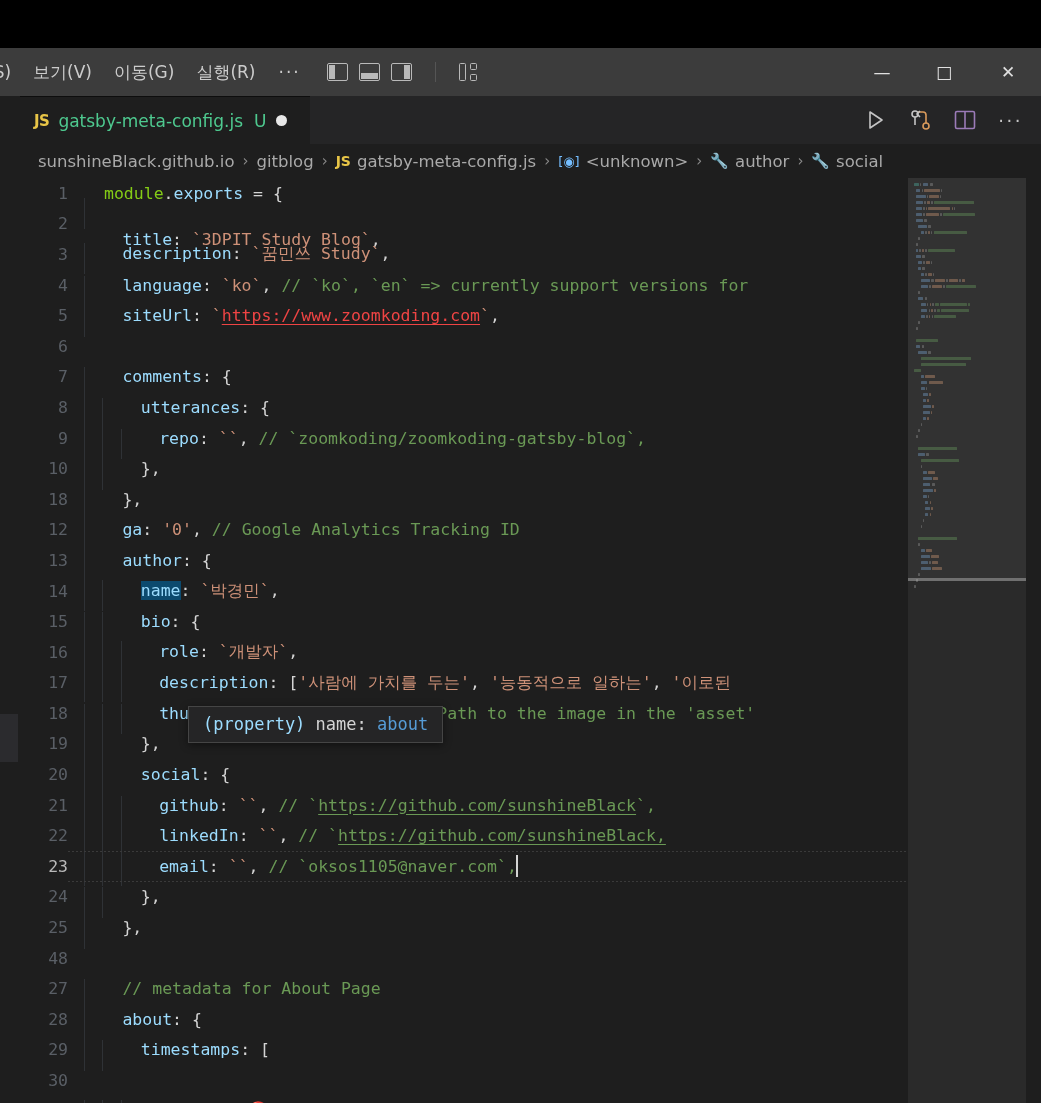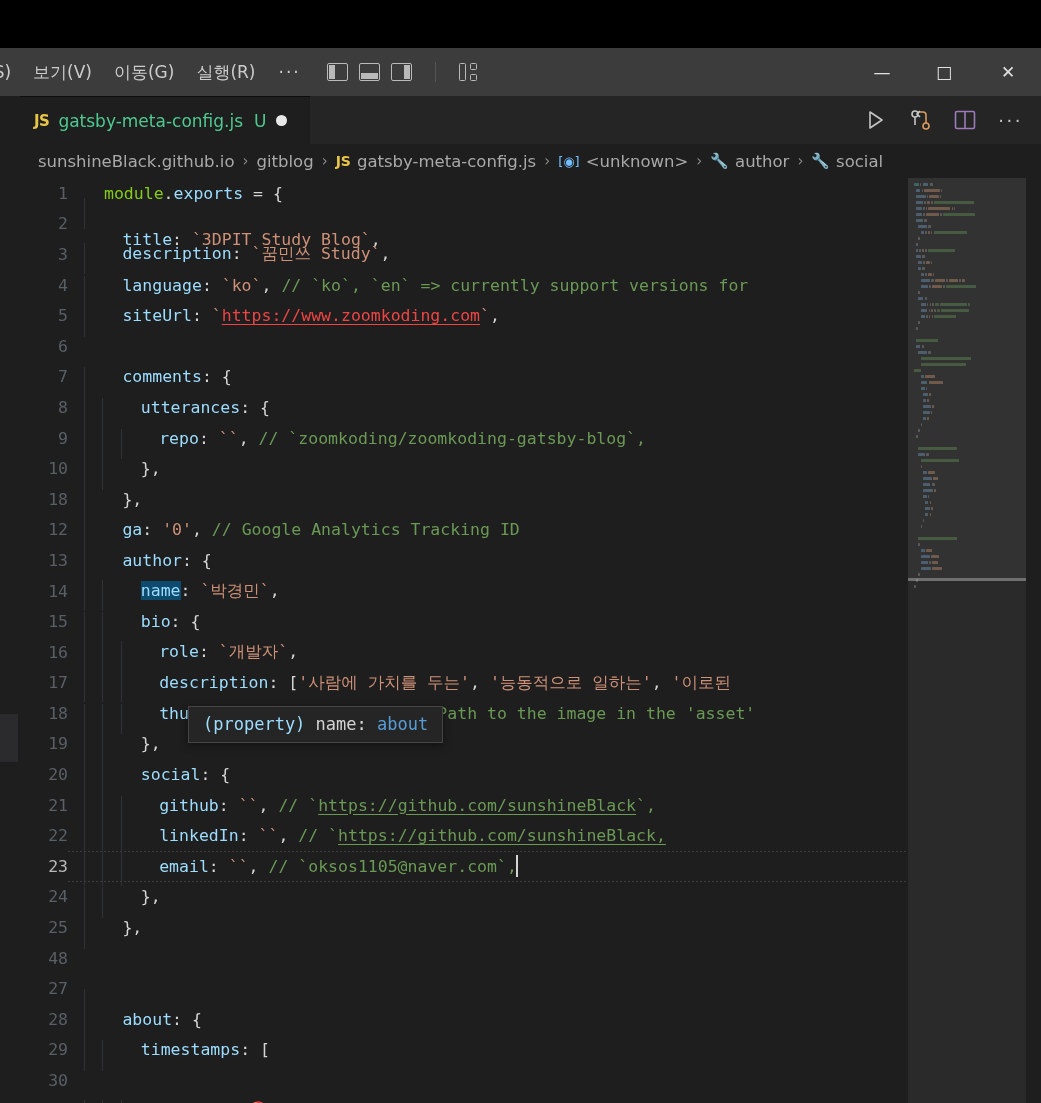--- a/index.html
+++ b/index.html
@@ -336,21 +336,21 @@
         <div class="line"><div class="ln">17</div><div class="code"><span class="guide" style="left: 0px;"></span><span class="guide" style="left: 18.4px;"></span><span class="guide" style="left: 36.8px;"></span><span style="padding-left: 55.2px; display: inline-block;"><span class="t-prop">description</span><span class="t-plain">: [</span><span class="t-str">'사람에 가치를 두는'</span><span class="t-plain">, </span><span class="t-str">'능동적으로 일하는'</span><span class="t-plain">, </span><span class="t-str">'이로된</span></span></div></div>
         <div class="line"><div class="ln">18</div><div class="code"><span class="guide" style="left: 0px;"></span><span class="guide" style="left: 18.4px;"></span><span class="guide" style="left: 36.8px;"></span><span style="padding-left: 55.2px; display: inline-block;"><span class="t-prop">thumbnail</span><span class="t-plain">: </span><span class="t-str">'sample.png'</span><span class="t-plain">, </span><span class="t-com">// Path to the image in the 'asset'</span></span></div></div>
         <div class="line"><div class="ln">19</div><div class="code"><span class="guide" style="left: 0px;"></span><span class="guide" style="left: 18.4px;"></span><span style="padding-left: 36.8px; display: inline-block;"><span class="t-plain">},</span></span></div></div>
         <div class="line"><div class="ln">20</div><div class="code"><span class="guide" style="left: 0px;"></span><span class="guide" style="left: 18.4px;"></span><span style="padding-left: 36.8px; display: inline-block;"><span class="t-prop">social</span><span class="t-plain">: {</span></span></div></div>
         <div class="line"><div class="ln">21</div><div class="code"><span class="guide" style="left: 0px;"></span><span class="guide" style="left: 18.4px;"></span><span class="guide" style="left: 36.8px;"></span><span style="padding-left: 55.2px; display: inline-block;"><span class="t-prop">github</span><span class="t-plain">: </span><span class="t-str">``</span><span class="t-plain">, </span><span class="t-com">// `</span><span class="t-comlink">https://github.com/sunshineBlack</span><span class="t-com">`,</span></span></div></div>
         <div class="line"><div class="ln">22</div><div class="code"><span class="guide" style="left: 0px;"></span><span class="guide" style="left: 18.4px;"></span><span class="guide" style="left: 36.8px;"></span><span style="padding-left: 55.2px; display: inline-block;"><span class="t-prop">linkedIn</span><span class="t-plain">: </span><span class="t-str">``</span><span class="t-plain">, </span><span class="t-com">// `</span><span class="t-comlink">https://github.com/sunshineBlack,</span></span></div></div>
         <div class="line active"><div class="ln">23</div><div class="code"><span class="guide" style="left: 0px;"></span><span class="guide" style="left: 18.4px;"></span><span class="guide" style="left: 36.8px;"></span><span style="padding-left: 55.2px; display: inline-block;"><span class="t-prop">email</span><span class="t-plain">: </span><span class="t-str">``</span><span class="t-plain">, </span><span class="t-com">// `oksos1105@naver.com`,</span><span class="cursor"></span></span></div></div>
         <div class="line"><div class="ln">24</div><div class="code"><span class="guide" style="left: 0px;"></span><span class="guide" style="left: 18.4px;"></span><span style="padding-left: 36.8px; display: inline-block;"><span class="t-plain">},</span></span></div></div>
         <div class="line"><div class="ln">25</div><div class="code"><span class="guide" style="left: 0px;"></span><span style="padding-left: 18.4px; display: inline-block;"><span class="t-plain">},</span></span></div></div>
         <div class="line"><div class="ln">48</div><div class="code"><span style="padding-left: 0px; display: inline-block;"></span></div></div>
-        <div class="line"><div class="ln">27</div><div class="code"><span class="guide" style="left: 0px;"></span></div></div>
+        <div class="line"><div class="ln">27</div><div class="code"><span class="guide" style="left: 0px;"></span><span style="padding-left: 18.4px; display: inline-block;"><span class="t-com">// metadata for About Page</span></span></div></div>
         <div class="line"><div class="ln">28</div><div class="code"><span class="guide" style="left: 0px;"></span><span style="padding-left: 18.4px; display: inline-block;"><span class="t-prop">about</span><span class="t-plain">: {</span></span></div></div>
         <div class="line"><div class="ln">29</div><div class="code"><span class="guide" style="left: 0px;"></span><span class="guide" style="left: 18.4px;"></span><span style="padding-left: 36.8px; display: inline-block;"><span class="t-prop">timestamps</span><span class="t-plain">: [</span></span></div></div>
         <div class="line"><div class="ln">30</div></div>
         <div class="line"><div class="ln">31</div><div class="code"><span class="guide" style="left: 0px;"></span><span class="guide" style="left: 18.4px;"></span><span class="guide" style="left: 36.8px;"></span><span style="padding-left: 55.2px; display: inline-block;"><span class="t-com">// ===== 🚫 Don't erase this sample (여기 지우지 마세요!) ===</span></span></div></div>
       </div>
 
     <div class="tooltip">
       <span class="tt-kind">(property)</span><span class="tt-name"> name:</span><span class="tt-type"> about</span>
     </div>
 

